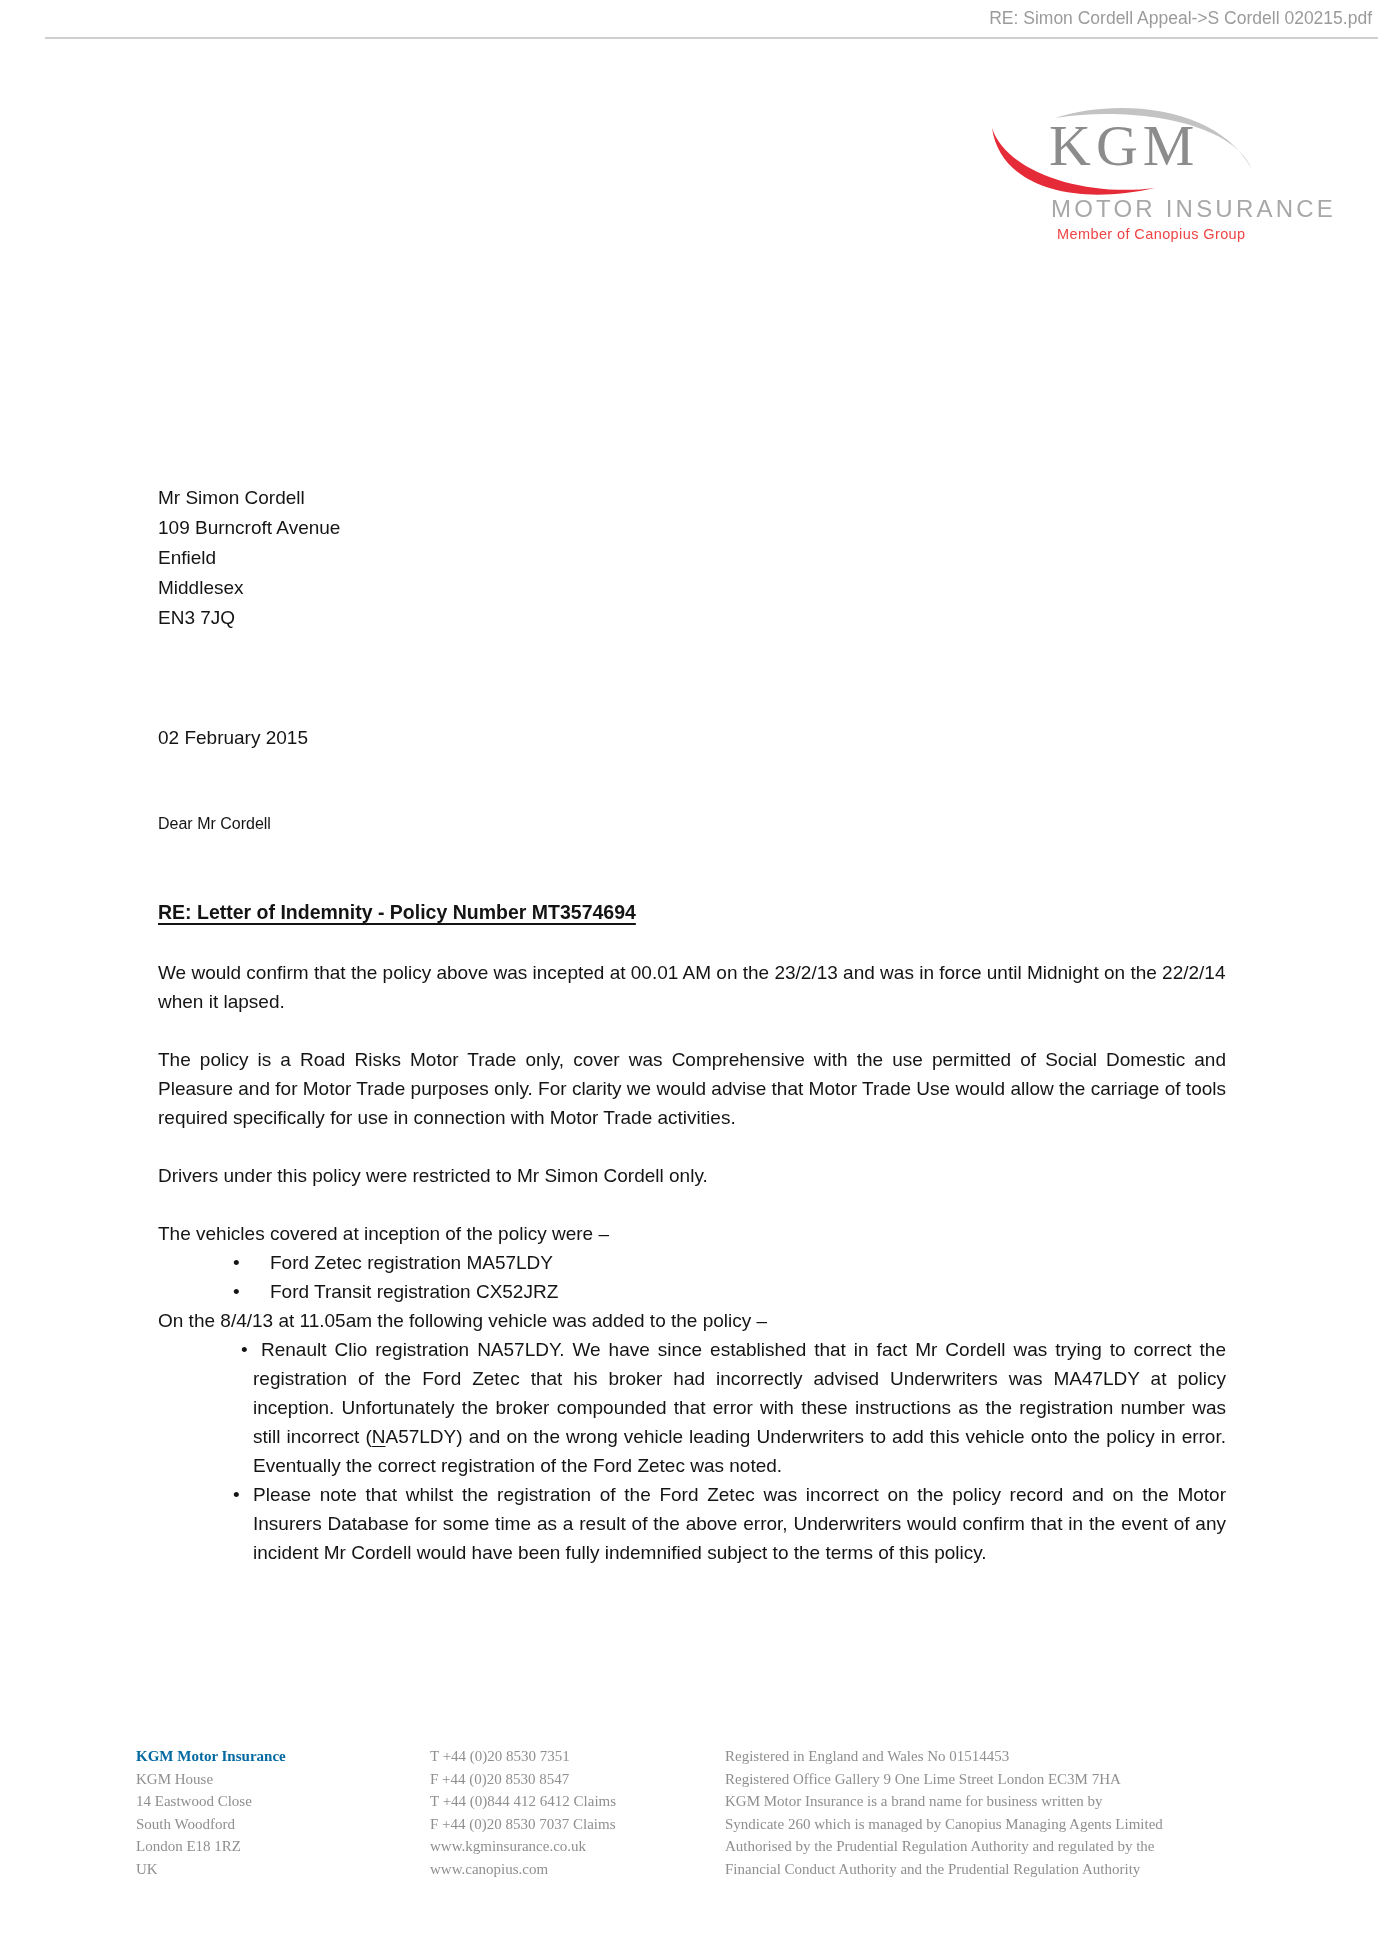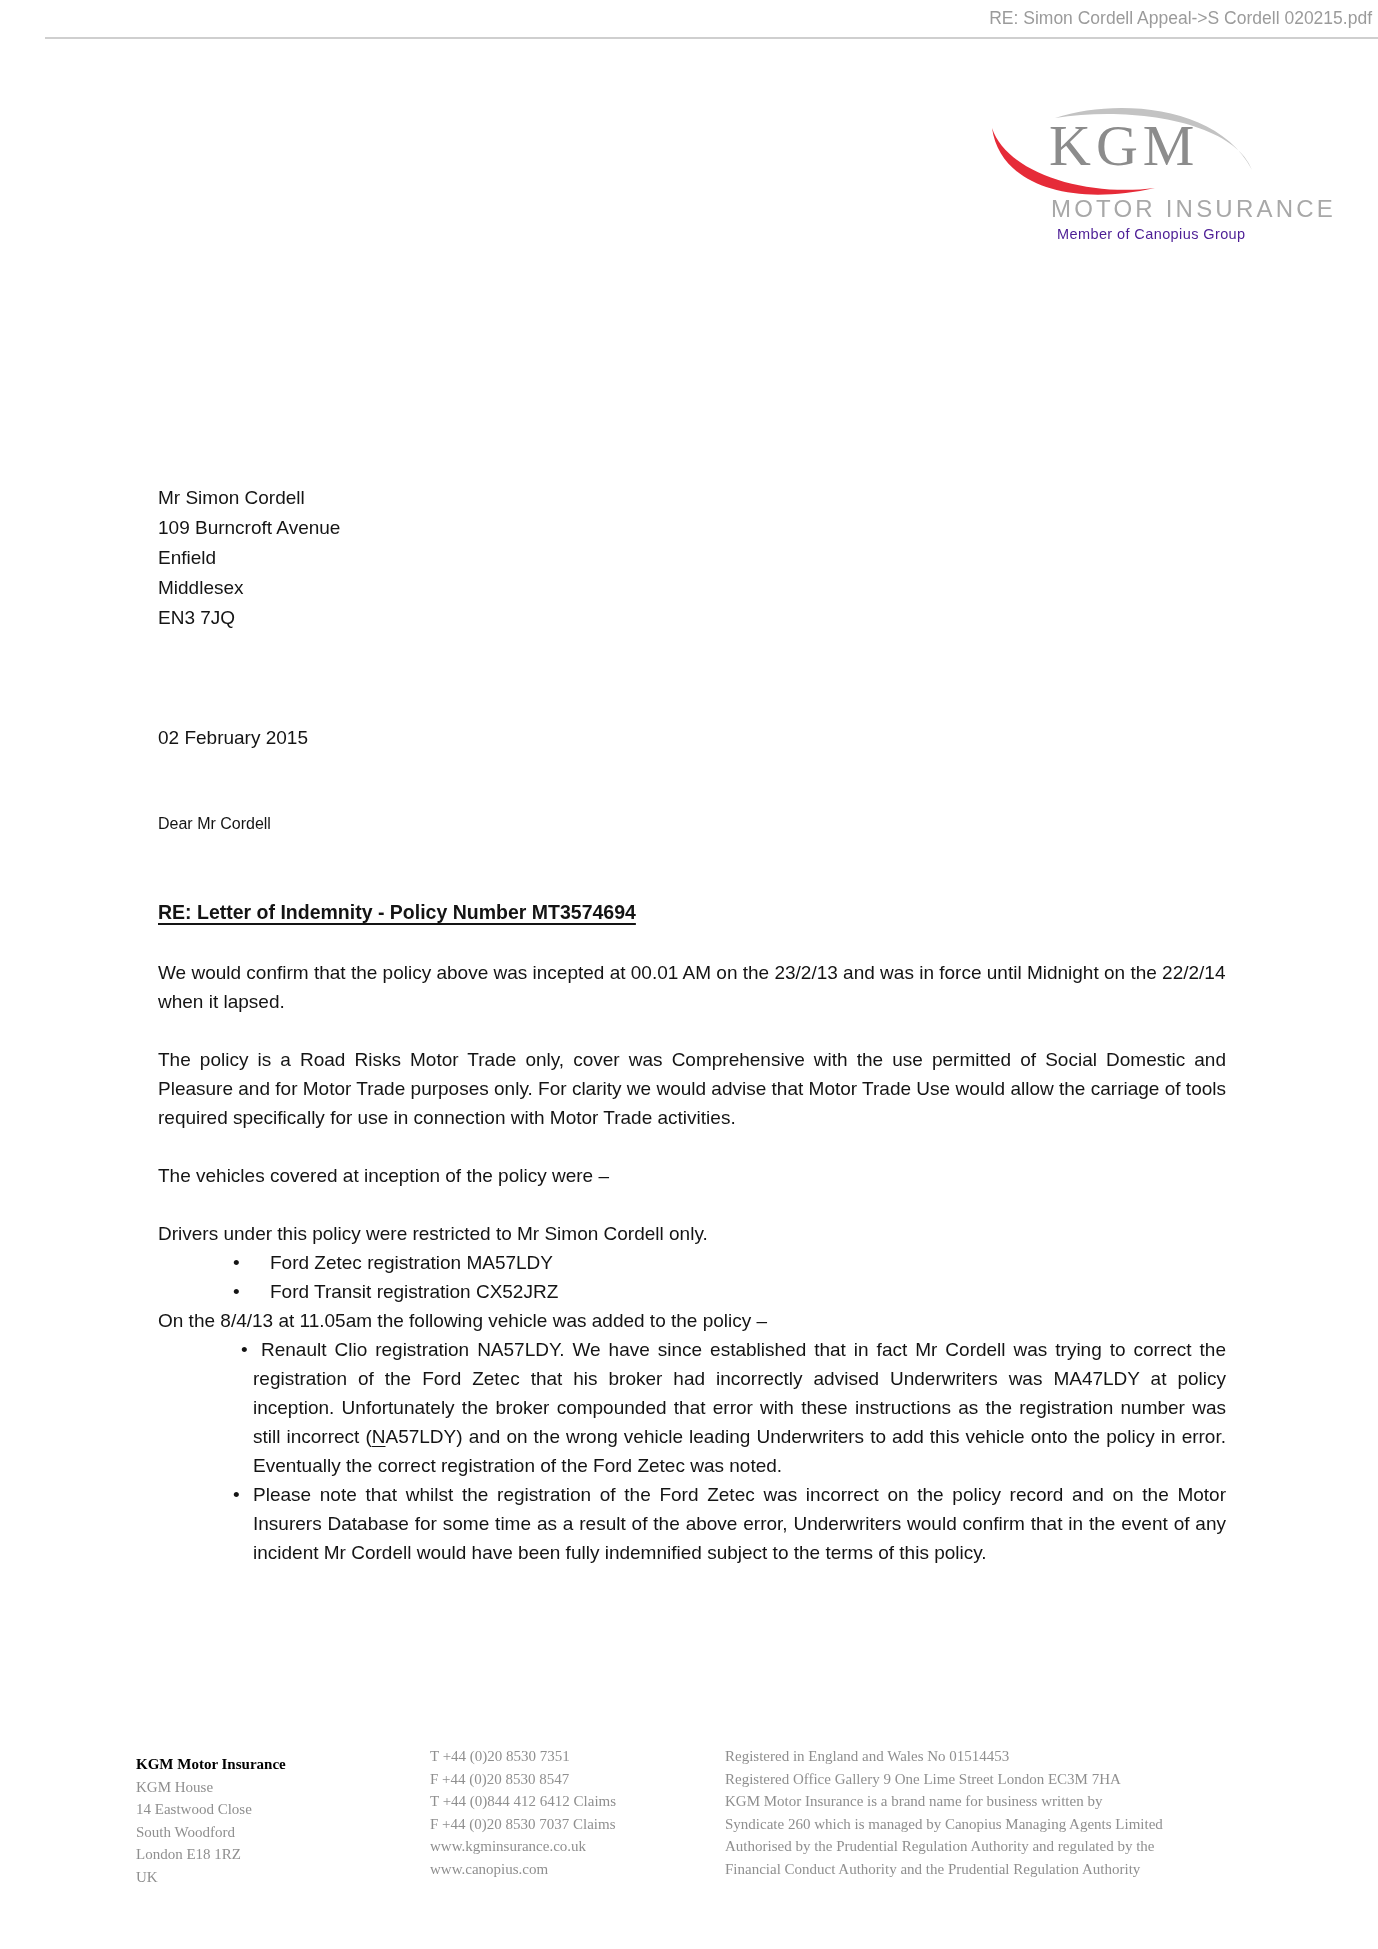--- a/index.html
+++ b/index.html
@@ -31,21 +31,21 @@
     position:absolute; left:64px; top:22px;
     font-family:"Liberation Serif", serif;
     font-size:58px; line-height:1; color:#8c8c8c; letter-spacing:5px;
   }
   .logo-tagline {
     position:absolute; left:66px; top:100px;
     font-size:24px; letter-spacing:3.2px; color:#a8a8a8; white-space:nowrap;
   }
   .logo-member {
     position:absolute; left:72px; top:131px;
-    font-size:14.5px; letter-spacing:0.4px; color:#4c1d95; white-space:nowrap;
+    font-size:14.5px; letter-spacing:0.4px; color:#ef4444; white-space:nowrap;
   }
 
   
   .abs { position:absolute; }
   .addr { left:158px; top:483px; font-size:19px; line-height:30px; }
   .date { left:158px; top:727px; font-size:19px; }
   .salutation { left:158px; top:815px; font-size:16px; }
   .subject {
     left:158px; top:901px; font-size:19.5px; font-weight:bold;
     text-decoration:underline; text-underline-offset:4px; text-decoration-thickness:2px;text-align:right;
@@ -68,21 +68,21 @@
   
   .footer {
     position:absolute; top:1745px; left:0; width:1378px;
     font-family:"Liberation Serif", serif;
     font-size:15px; line-height:22.5px; color:#8f8f8f;
   }
   .fcol { position:absolute; top:0; }
   .fcol1 { left:136px; }
   .fcol2 { left:430px; }
   .fcol3 { left:725px; }
-  .fbold { font-weight:bold; color:#000000;margin-top:8px; }
+  .fbold { font-weight:bold; color:#0369a1; }
 </style>
 </head>
 <body>
 
 <div class="page">
 
   <div class="header-filename">RE: Simon Cordell Appeal-&gt;S Cordell 020215.pdf</div>
   <div class="header-rule"></div>
 
   <div class="logo">
@@ -105,22 +105,22 @@
 
   <div class="abs date">02 February 2015</div>
 
   <div class="abs salutation">Dear Mr Cordell</div>
 
   <div class="abs subject">RE: Letter of Indemnity - Policy Number MT3574694</div>
 
   <div class="abs letter-body">
     <p class="para">We would confirm that the policy above was incepted at 00.01 AM on the 23/2/13 and was in force until Midnight on the 22/2/14 when it lapsed.</p>
     <p class="para justify">The policy is a Road Risks Motor Trade only, cover was Comprehensive with the use permitted of Social Domestic and Pleasure and for Motor Trade purposes only. For clarity we would advise that Motor Trade Use would allow the carriage of tools required specifically for use in connection with Motor Trade activities.</p>
+    <p class="para">Drivers under this policy were restricted to Mr Simon Cordell only.</p>
     <p class="para">The vehicles covered at inception of the policy were –</p>
-    <p class="para">Drivers under this policy were restricted to Mr Simon Cordell only.</p>
 
     <div class="bullet short">
       <span class="dot">•</span>
       <span>Ford Zetec registration MA57LDY</span>
     </div>
     <div class="bullet short">
       <span class="dot">•</span>
       <span>Ford Transit registration CX52JRZ</span>
     </div>
 

